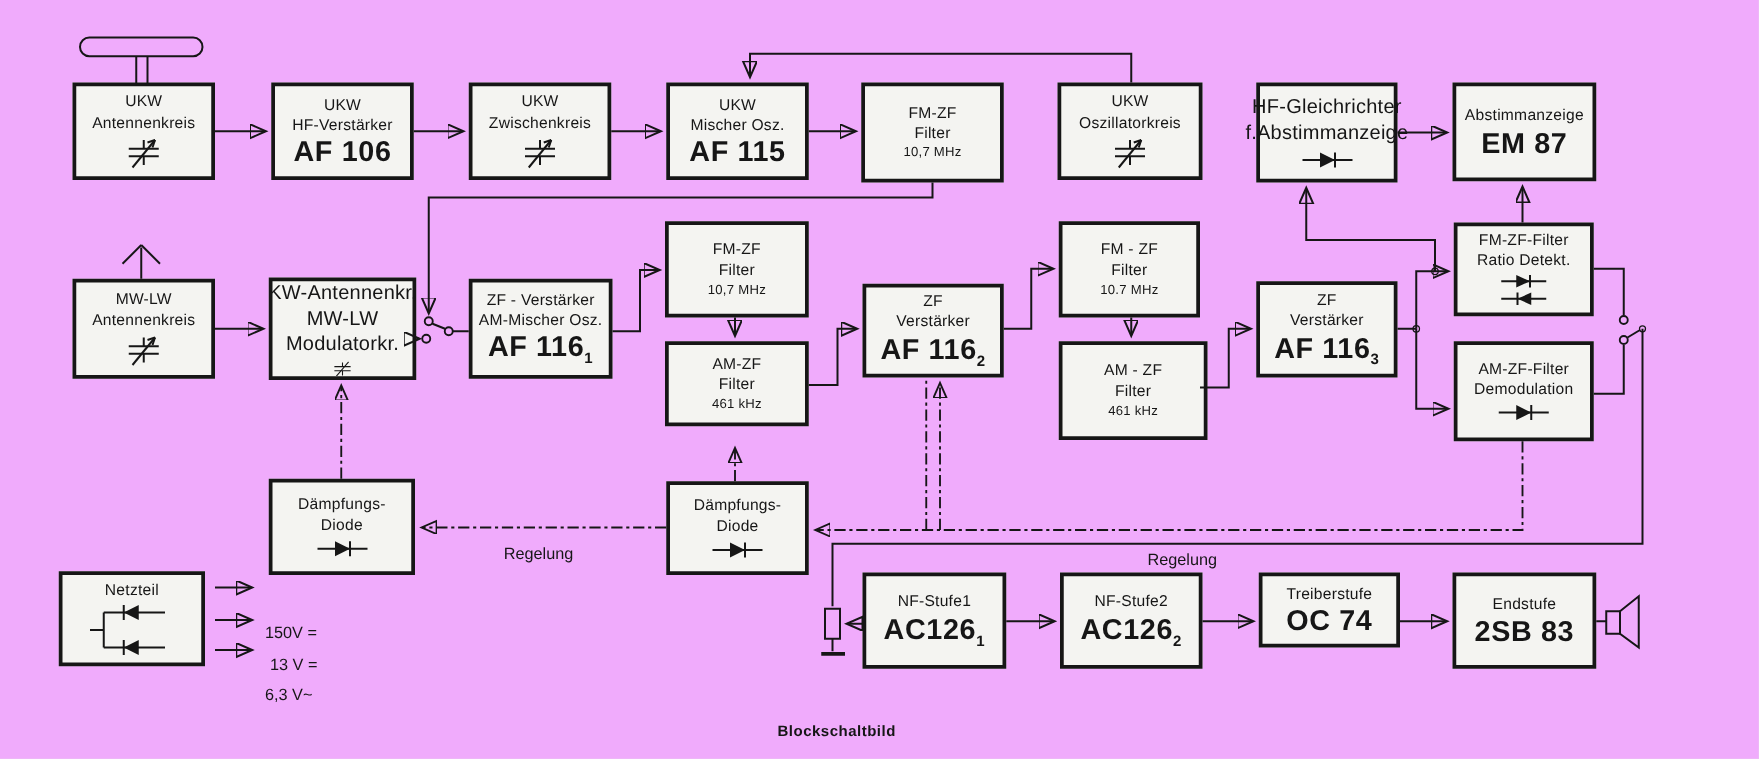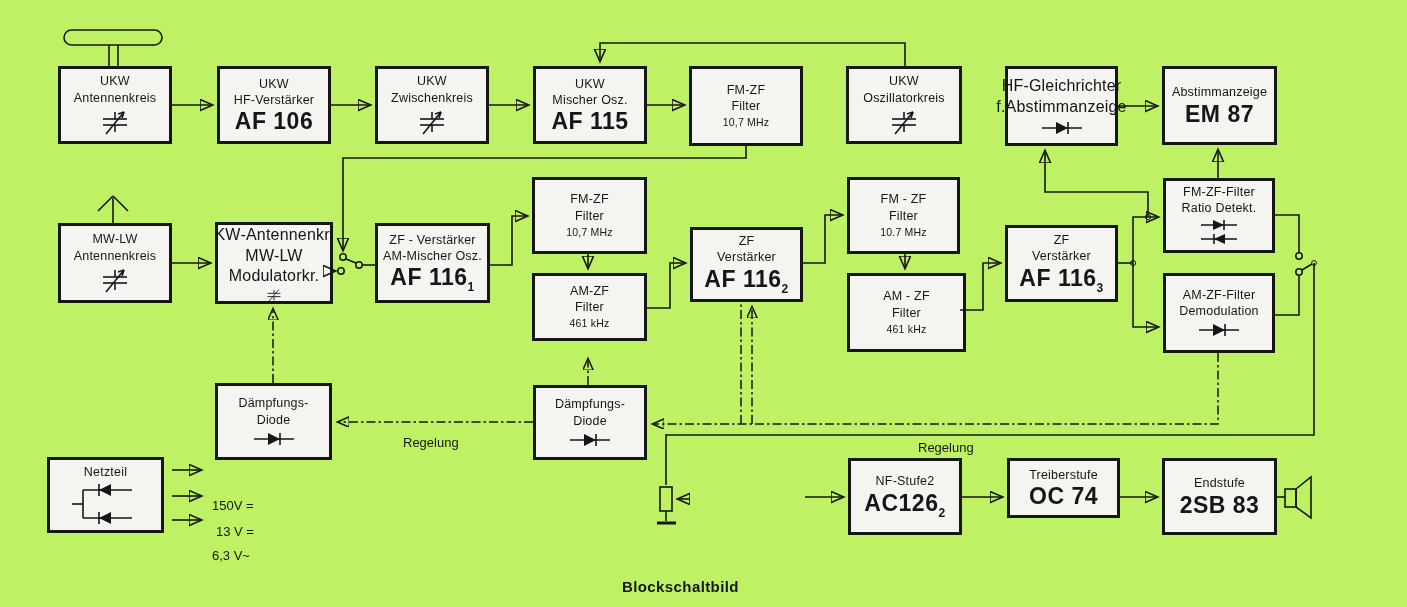--- a/index.html
+++ b/index.html
@@ -1,28 +1,28 @@
 <!DOCTYPE html>
 <html><head>
 <meta charset="utf-8">
 <style>
   html,body{margin:0;padding:0;}
   body{background:#e9e9e6;font-family:"Liberation Sans", sans-serif;}
-  #canvas{position:relative;width:1407px;height:607px;background:#bef264;overflow:hidden;color:#161616;}
+  #canvas{position:relative;width:1407px;height:607px;background:#f0abfc;overflow:hidden;color:#161616;}
   .box{position:absolute;box-sizing:border-box;border:3px solid #161616;background:#f4f4f1;
        display:flex;flex-direction:column;align-items:center;justify-content:center;
        text-align:center;gap:1px;z-index:1;}
   .bl{font-size:12.5px;line-height:1.22;letter-spacing:.2px;white-space:nowrap;}
   .bl.small{font-size:16px;}
   .part{font-size:23px;font-weight:bold;line-height:1.05;letter-spacing:.5px;white-space:nowrap;}
   .part sub{font-size:12px;font-weight:bold;}
   .freq{font-size:10.5px;line-height:1.1;margin-top:2px;letter-spacing:.2px;}
   .sym{display:block;margin-top:2px;}
   .lbl{position:absolute;font-size:13px;white-space:nowrap;z-index:3;margin-top:36px;}
-  .caption{position:absolute;font-size:15px;font-weight:bold;letter-spacing:.4px;z-index:3;}
+  .caption{position:absolute;font-size:12px;font-weight:bold;letter-spacing:.4px;z-index:3;}
   svg#wires{position:absolute;left:0;top:0;z-index:2;pointer-events:none;}
   svg#wires path, svg#wires line, svg#wires rect, svg#wires circle{stroke:#161616;fill:none;}
   .w{stroke-width:1.6;}
   .dd{stroke-width:1.5;stroke-dasharray:9 3 2.5 3;}
   .contact{fill:#f4f4f1;stroke-width:1.5;}
   .dot{fill:#161616;stroke:none;}
   .thick{stroke-width:3;}
   .ico line, .ico path{stroke:#161616;stroke-width:1.6;fill:none;}
   .ico polygon{fill:#161616;stroke:none;}
 </style>
@@ -225,20 +225,24 @@
         <line x1="13" y1="7" x2="13" y2="35"></line>
       <line x1="13" y1="7" x2="62" y2="7"></line>
         <polygon points="41,1 41,13 29,7"></polygon>
         <line x1="29" y1="1" x2="29" y2="13"></line>
       <line x1="13" y1="35" x2="62" y2="35"></line>
         <polygon points="41,29 41,41 29,35"></polygon>
         <line x1="29" y1="29" x2="29" y2="41"></line>
     </svg>
   </div>
 
+  <div class="box" style="left:690px;top:458px;width:115px;height:77px">
+    <span class="bl">NF-Stufe1</span>
+    <span class="part"><span>AC126</span><sub>1</sub></span>
+  </div>
 
   <div class="box" style="left:848px;top:458px;width:114px;height:77px">
     <span class="bl">NF-Stufe2</span>
     <span class="part"><span>AC126</span><sub>2</sub></span>
   </div>
 
   <div class="box" style="left:1007px;top:458px;width:113px;height:60px">
     <span class="bl">Treiberstufe</span>
     <span class="part"><span>OC 74</span></span>
   </div>

